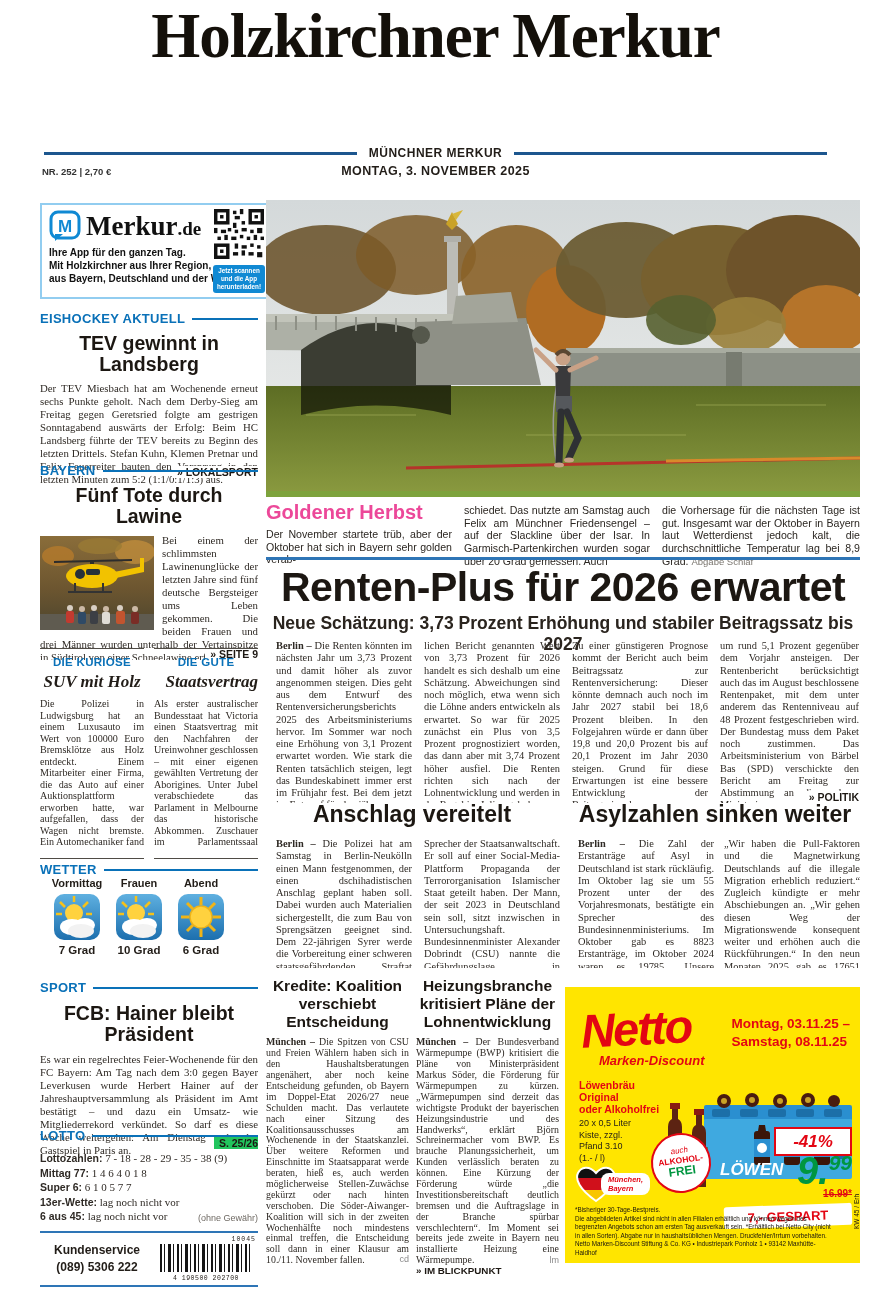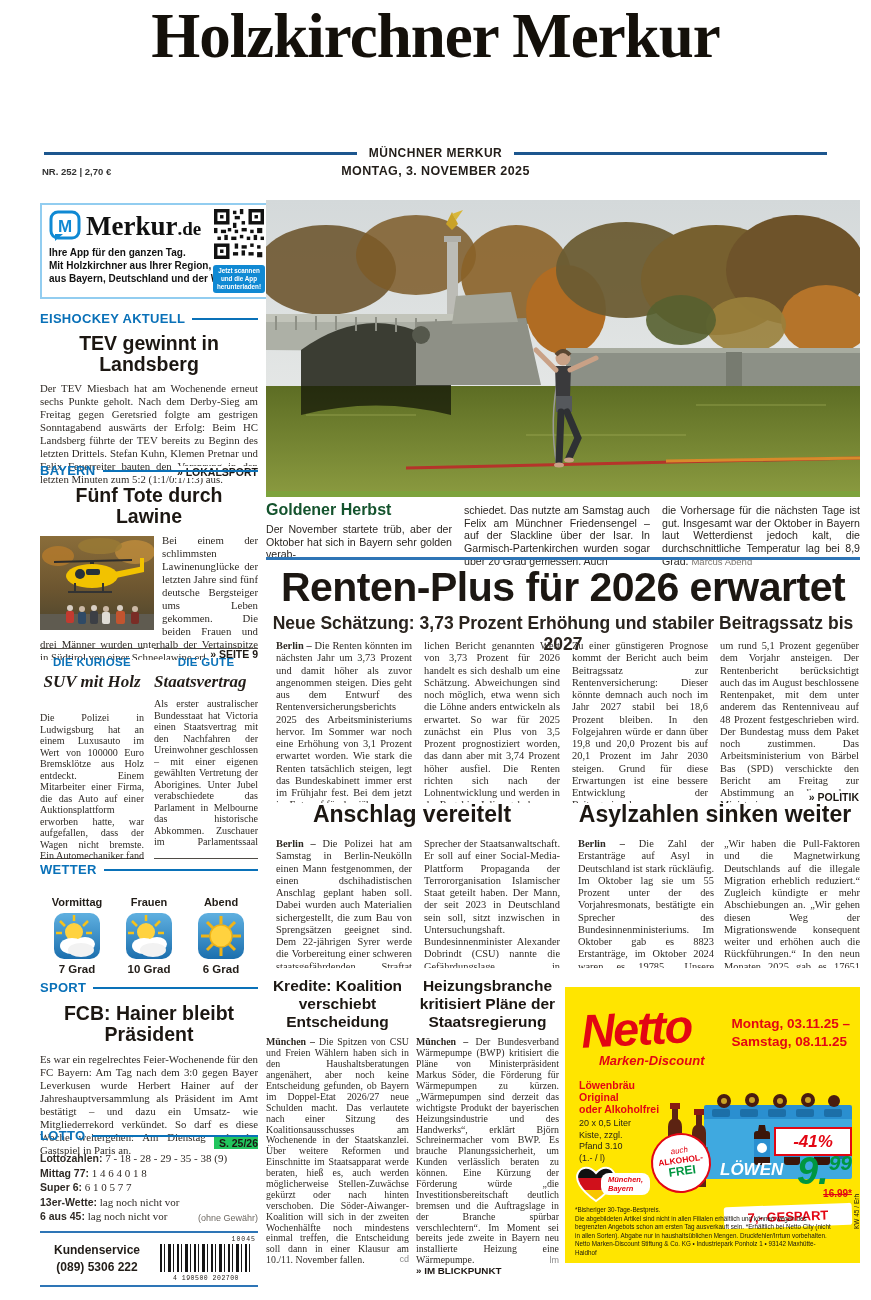--- a/index.html
+++ b/index.html
@@ -170,35 +170,35 @@
             <rect x="91" y="76" width="8" height="12" rx="2" fill="#7a2d26"></rect>
         </svg>
       </span>
       <span>Bei einem der schlimmsten Lawinenunglücke der letzten Jahre sind fünf deutsche Bergsteiger ums Leben gekommen. Die beiden Frauen und drei Männer wurden unterhalb der Vertainspitze in Südtirol von einer Schneelawine erfasst.</span>
       <span class="jump abs" style="right:0;bottom:0;background:#fff;padding-left:5px;">» SEITE 9</span>
     </div>
   </div>
 
   <div class="abs" style="left:40px;top:648px;width:104px;height:202px;border-top:1.5px solid #4f4b45;border-bottom:1.5px solid #4f4b45;padding-top:7px;">
     <div class="kicker" style="text-align:center;font-size:11.5px;">DIE KURIOSE</div>
-    <div class="serif" style="font-style:italic;font-weight:bold;font-size:17px;text-align:center;margin:4px 0 20px;">SUV mit Holz</div>
+    <div class="serif" style="font-style:italic;font-weight:bold;font-size:17px;text-align:center;margin:4px 0 6px;">SUV mit Holz</div>
     <div class="just" style="font-family:'Liberation Serif',serif;font-size:10.1px;line-height:1.14;color:#2f2a25;overflow:hidden;height:152px;">Die Polizei in Ludwigsburg hat an einem Luxusauto im Wert von 100000 Euro Bremsklötze aus Holz entdeckt. Einem Mitarbeiter einer Firma, die das Auto auf einer Auktionsplattform erworben hatte, war aufgefallen, dass der Wagen nicht bremste. Ein Automechaniker fand dann die hölzernen Bremsklötze.</div>
   </div>
   <div class="abs" style="left:154px;top:648px;width:104px;height:202px;border-top:1.5px solid #4f4b45;border-bottom:1.5px solid #4f4b45;padding-top:7px;">
     <div class="kicker" style="text-align:center;font-size:11.5px;">DIE GUTE</div>
-    <div class="serif" style="font-style:italic;font-weight:bold;font-size:17px;text-align:left;margin:4px 0 6px;">Staatsvertrag</div>
+    <div class="serif" style="font-style:italic;font-weight:bold;font-size:17px;text-align:right;margin:4px 0 6px;">Staatsvertrag</div>
     <div class="just" style="font-family:'Liberation Serif',serif;font-size:10.1px;line-height:1.14;color:#2f2a25;overflow:hidden;height:152px;">Als erster australischer Bundesstaat hat Victoria einen Staatsvertrag mit den Nachfahren der Ureinwohner geschlossen – mit einer eigenen gewählten Vertretung der Aborigines. Unter Jubel verabschiedete das Parlament in Melbourne das historische Abkommen. Zuschauer im Parlamentssaal brachen in Tränen aus.</div>
   </div>
 
   <div class="abs" style="left:40px;top:862px;width:218px;">
     <div class="kicker-row">
         <span class="kicker">WETTER</span>
         <span class="kicker-line"></span>
       </div>
-    <div style="display:flex;justify-content:space-between;margin-top:19px;padding:0 6px;">
+    <div style="display:flex;margin-top:0;padding:0 6px;">
       <div style="width:62px;">
         <div class="wx-label">Vormittag</div>
         <svg width="46" height="46" viewBox="0 0 46 46" style="display:block;margin:5px auto 4px;">
           <defs>
               <linearGradient id="wt1" x1="0" y1="0" x2="0" y2="1">
                 <stop offset="0" stop-color="#5fb0e0"></stop>
                 <stop offset="1" stop-color="#1c6fae"></stop>
               </linearGradient>
             </defs>
           <rect width="46" height="46" rx="10" fill="url(#wt1)"></rect>
@@ -367,27 +367,27 @@
         <path d="M295 212 L293 262" stroke="#2e3033" stroke-width="7" stroke-linecap="round"></path>
         <path d="M301 212 L312 238 L303 258" stroke="#2e3033" stroke-width="7" fill="none" stroke-linecap="round"></path>
         <ellipse cx="293" cy="265" rx="5" ry="2.5" fill="#c9a186"></ellipse>
         <ellipse cx="303" cy="260" rx="5" ry="2.5" fill="#c9a186"></ellipse>
       </g>
       <rect x="0" y="291" width="594" height="6" fill="#7da33c"></rect>
     </svg>
   </div>
 
   <div class="abs" style="left:266px;top:501px;width:186px;">
-    <div style="font-weight:bold;font-size:16px;color:#14532d;">Goldener Herbst</div>
+    <div style="font-weight:bold;font-size:20px;color:#ec4899;">Goldener Herbst</div>
     <div class="caption-txt just" style="margin-top:4px;">Der November startete trüb, aber der Oktober hat sich in Bayern sehr golden verab-</div>
   </div>
   <div class="abs caption-txt just" style="left:464px;top:504px;width:186px;">schiedet. Das nutzte am Samstag auch Felix am Münchner Friedensengel – auf der Slackline über der Isar. In Garmisch-Partenkirchen wurden sogar über 20 Grad gemessen. Auch</div>
   <div class="abs caption-txt just" style="left:662px;top:504px;width:198px;">
     <span>die Vorhersage für die nächsten Tage ist gut. Insgesamt war der Oktober in Bayern laut Wetterdienst jedoch kalt, die durchschnittliche Temperatur lag bei 8,9 Grad.</span>
-    <span style="color:#7a756e;font-size:9.5px;">Marcus Abend</span>
+    <span style="color:#7a756e;font-size:9.5px;">Abgabe Schlaf</span>
   </div>
 
   <div class="abs blue-rule" style="left:266px;top:557px;width:594px;"></div>
 
   <div class="abs hl" style="left:266px;top:565px;width:594px;font-size:41px;letter-spacing:-.5px;">Renten-Plus für 2026 erwartet</div>
   <div class="abs" style="left:266px;top:613px;width:594px;text-align:center;font-weight:bold;font-size:17.5px;color:#2a241e;">Neue Schätzung: 3,73 Prozent Erhöhung und stabiler Beitragssatz bis 2027</div>
 
   <div class="abs col-txt just" style="left:276px;top:640px;width:136px;height:163px;">
     <span class="dateline">Berlin –</span>
     <span>Die Renten könnten im nächsten Jahr um 3,73 Prozent und damit höher als zuvor angenommen steigen. Dies geht aus dem Entwurf des Rentenversicherungsberichts 2025 des Arbeitsministeriums hervor. Im Sommer war noch eine Erhöhung von 3,1 Prozent erwartet worden. Wie stark die Renten tatsächlich steigen, legt das Bundeskabinett immer erst im Frühjahr fest. Bei dem jetzt im Entwurf für den jähr-</span>
@@ -416,21 +416,21 @@
   <div class="abs" style="left:266px;top:977px;width:143px;">
     <div class="hl" style="font-size:15.5px;line-height:1.15;">Kredite: Koalition verschiebt Entscheidung</div>
     <div class="small-col just" style="margin-top:7px;height:238px;">
       <span class="dateline" style="font-size:9.9px;">München –</span>
       <span>Die Spitzen von CSU und Freien Wählern haben sich in den Haushaltsberatungen angenähert, aber noch keine Entscheidung gefunden, ob Bayern im Doppel-Etat 2026/27 neue Schulden macht. Das verlautete nach einer Sitzung des Koalitionsausschusses am Wochenende in der Staatskanzlei. Über weitere Reformen und Einschnitte im Staatsapparat werde beraten, hieß es, auch werden möglicherweise Stellen-Zuwächse gekürzt oder nach hinten verschoben. Die Söder-Aiwanger-Koalition will sich in der zweiten Wochenhälfte noch mindestens einmal treffen, die Entscheidung soll dann in einer Klausur am 10./11. November fallen.</span>
       <span class="sig" style="float:right;">cd</span>
     </div>
   </div>
 
   <div class="abs" style="left:416px;top:977px;width:143px;">
-    <div class="hl" style="font-size:15.5px;line-height:1.15;">Heizungsbranche kritisiert Pläne der Staatsregierung</div>
+    <div class="hl" style="font-size:15.5px;line-height:1.15;">Heizungsbranche kritisiert Pläne der Lohnentwicklung</div>
     <div class="small-col just" style="margin-top:7px;height:254px;">
       <span class="dateline" style="font-size:9.9px;">München –</span>
       <span>Der Bundesverband Wärmepumpe (BWP) kritisiert die Pläne von Ministerpräsident Markus Söder, die Förderung für Wärmepumpen zu kürzen. „Wärmepumpen sind derzeit das wichtigste Produkt der bayerischen Heizungsindustrie und des Handwerks“, erklärt Björn Schreinermacher vom BWP. Es brauche Planungssicherheit, um Kunden verlässlich beraten zu können. Eine Kürzung der Förderung würde „die Investitionsbereitschaft deutlich bremsen und die Auftragslage in der Branche spürbar verschlechtern“. Im Moment sei bereits jede zweite in Bayern neu installierte Heizung eine Wärmepumpe.</span>
       <span class="sig">lm</span>
       <span class="jump" style="font-size:9.8px;">» IM BLICKPUNKT</span>
     </div>
   </div>
 
   <div class="abs ad" style="left:565px;top:987px;width:295px;height:276px;">
     <div class="abs netto-logo" style="left:16px;top:18px;">Netto</div>

